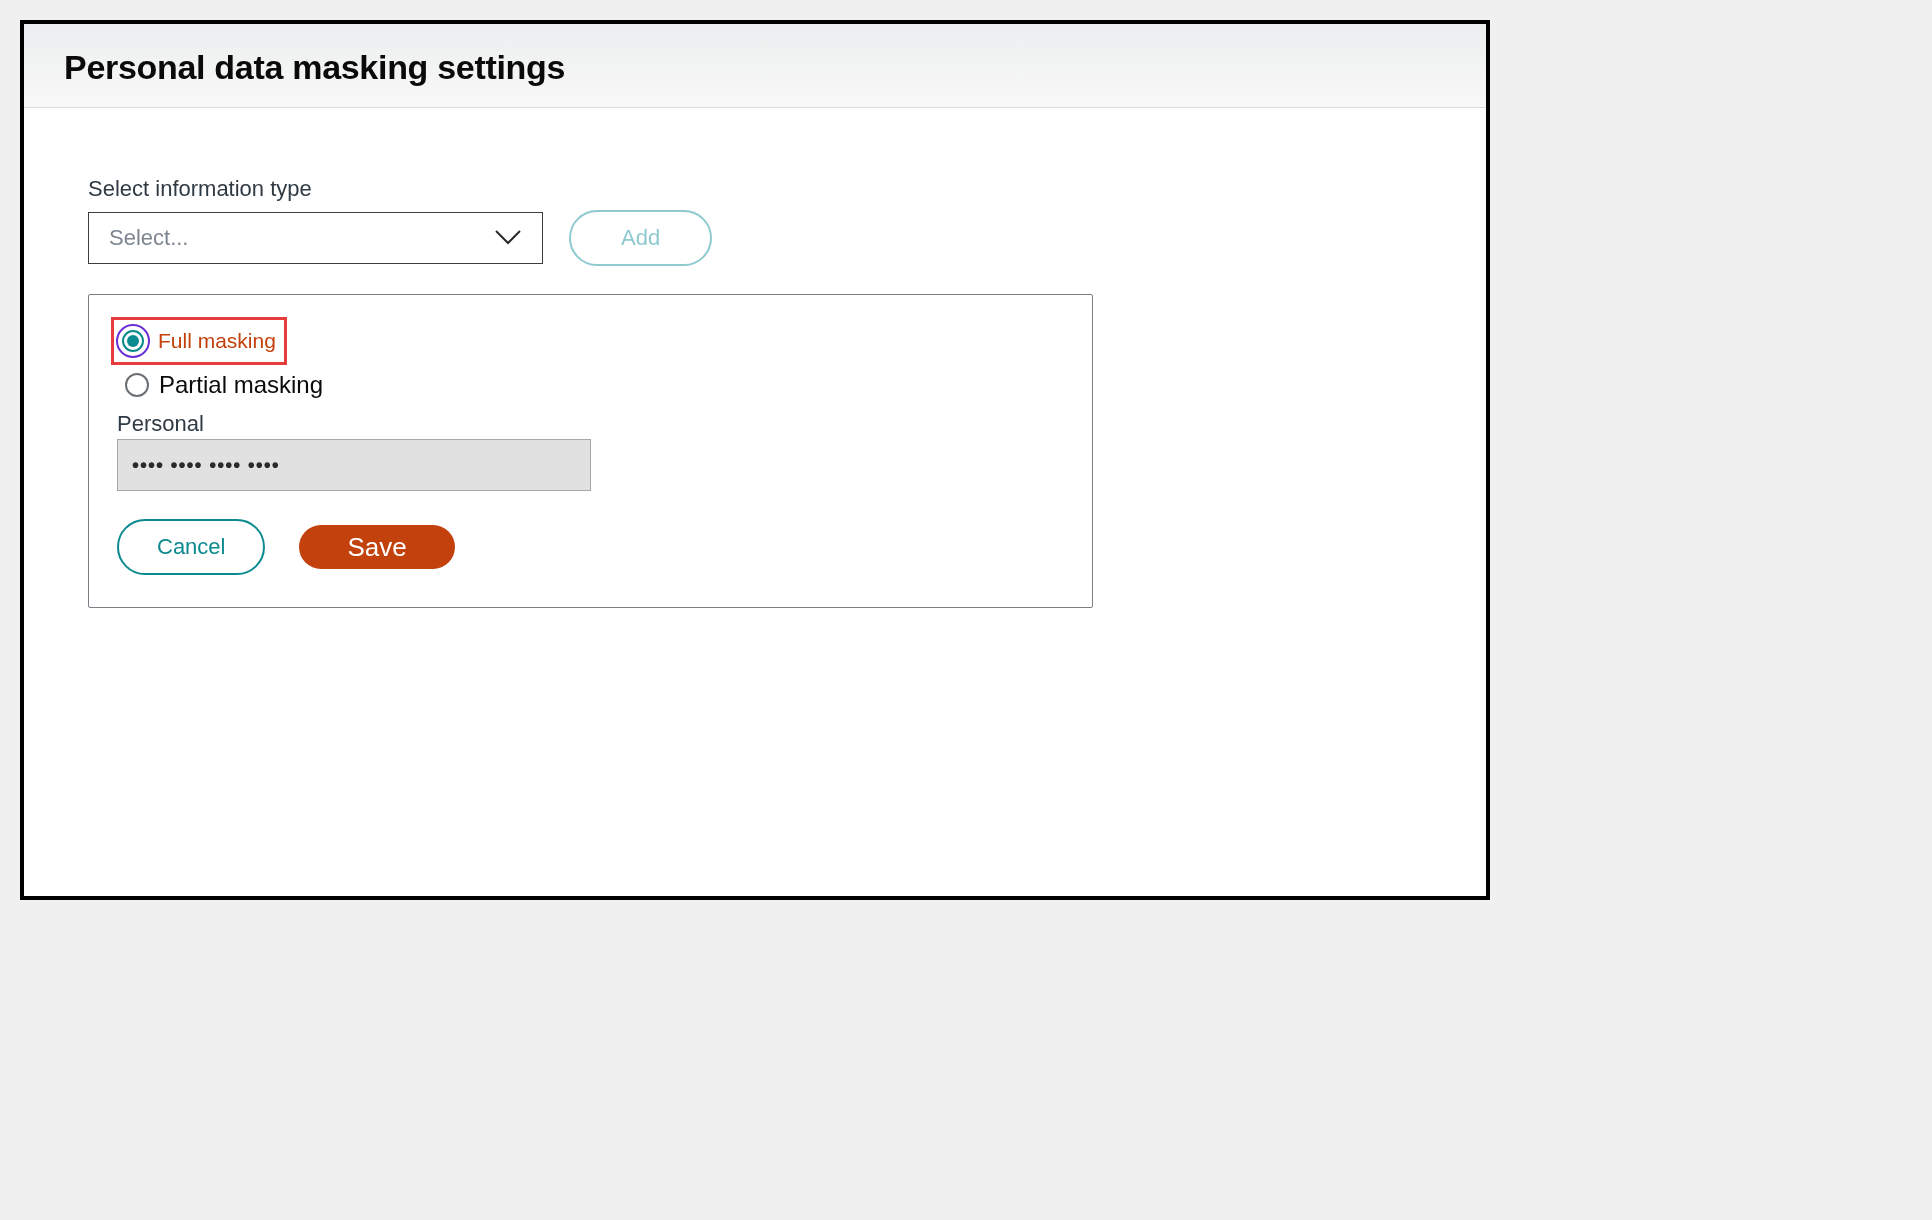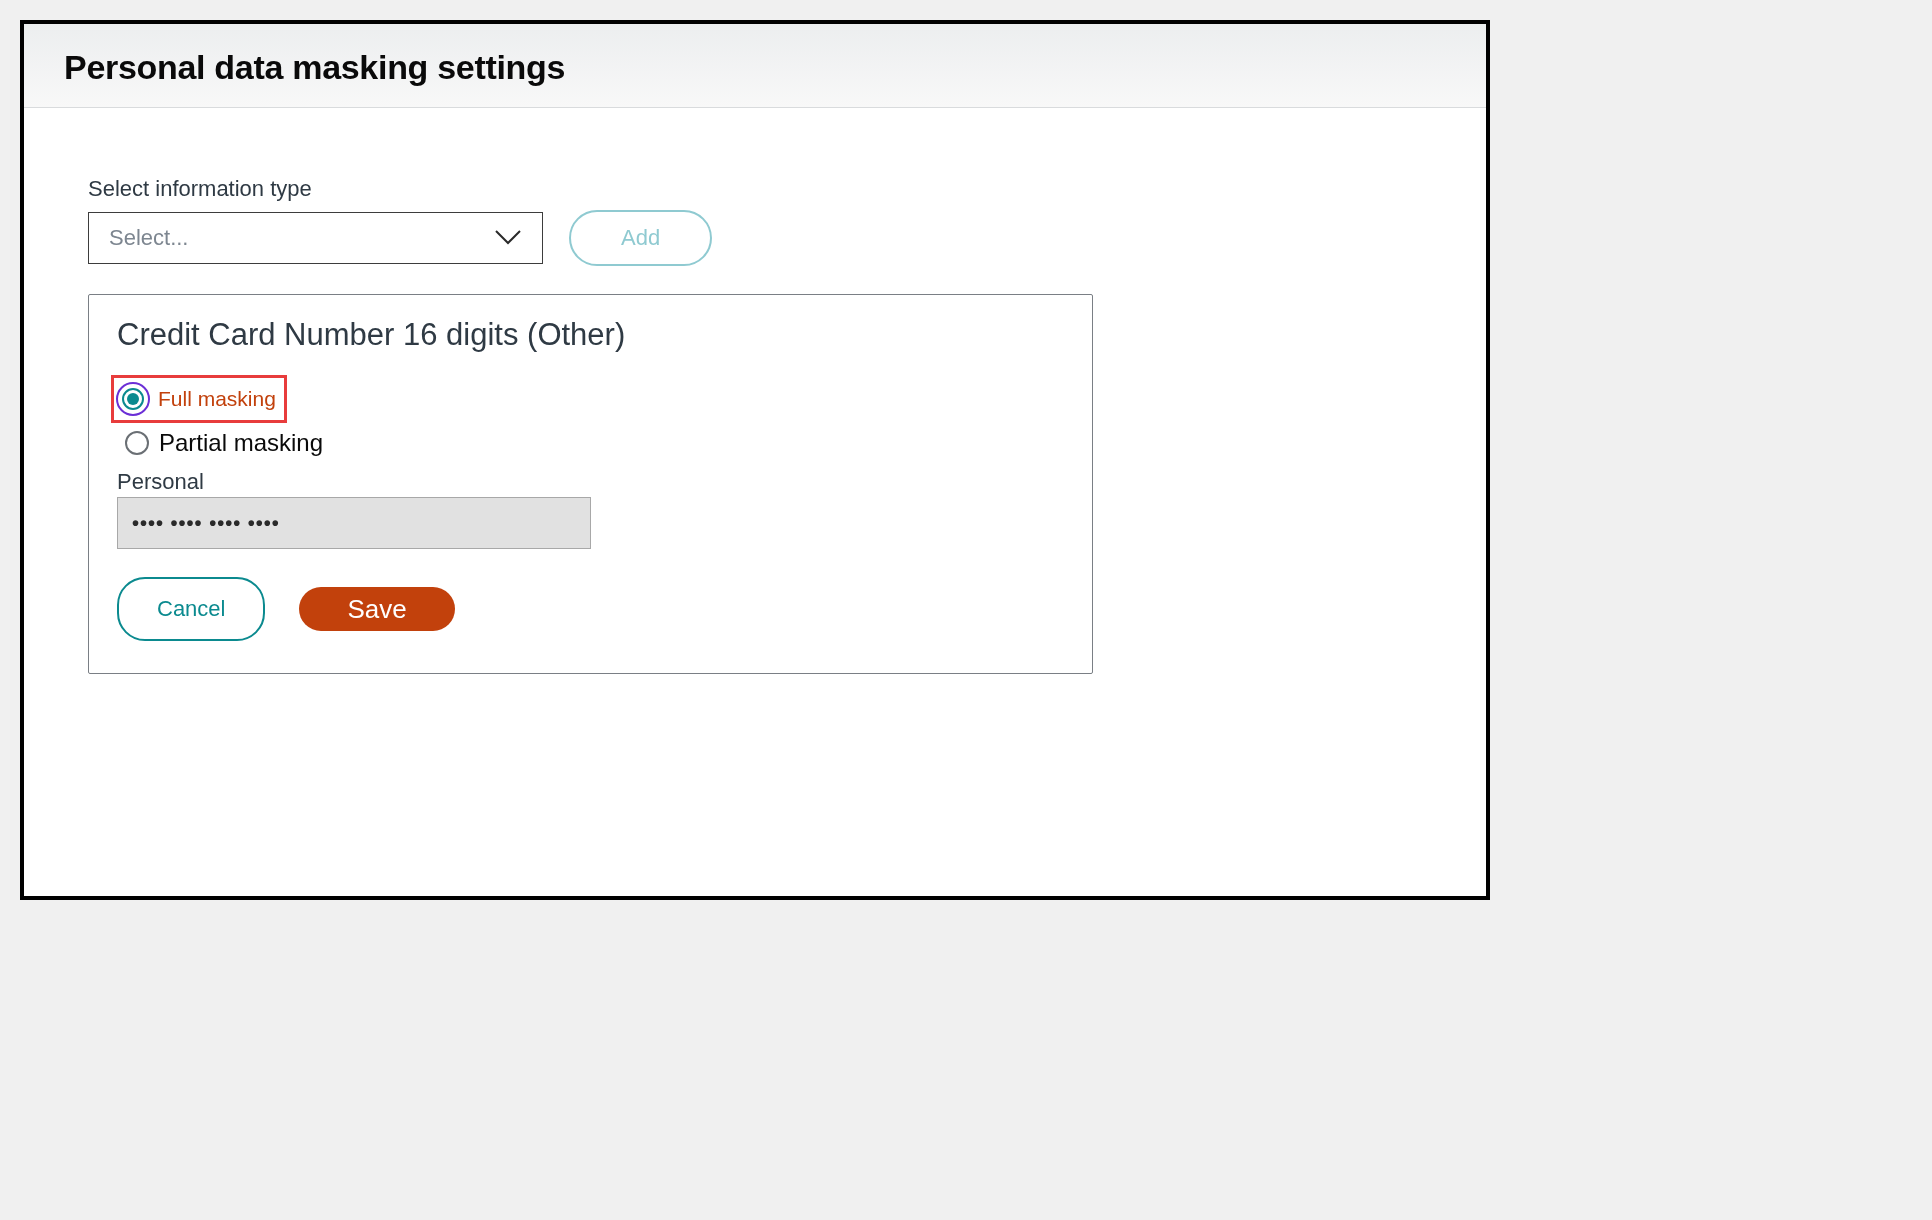--- a/index.html
+++ b/index.html
@@ -193,21 +193,21 @@
       color: #2a2a2a;
       letter-spacing: 1px;
       font-weight: 600;
     }
     .action-row {
       display: flex;
       gap: 34px;
       align-items: center;
     }
     .cancel-btn {
-      height: 64px;
+      height: 56px;
       padding: 0 38px;
       border: 2px solid #0b8a8f;
       background: #fff;
       color: #0b8a8f;
       font-size: 22px;
       font-weight: 500;
       border-radius: 28px;
       cursor: pointer;
     }
     .save-btn {
@@ -241,21 +241,20 @@
           <span class="chevron">
             <svg viewBox="0 0 26 16">
                 <polyline points="1,1 13,13 25,1"></polyline>
               </svg>
           </span>
         </div>
         <button class="add-btn">Add</button>
       </div>
 
       <div class="card">
-        <h2 class="card-title">Credit Card Number 16 digits (Other)</h2>
 
 
         <div class="radio-highlight">
           <div class="radio-row">
             <span class="radio-selected-outer">
               <span class="radio-selected-mid">
                 <span class="radio-selected-inner"></span>
               </span>
             </span>
             <span class="radio-label-selected">Full masking</span>

